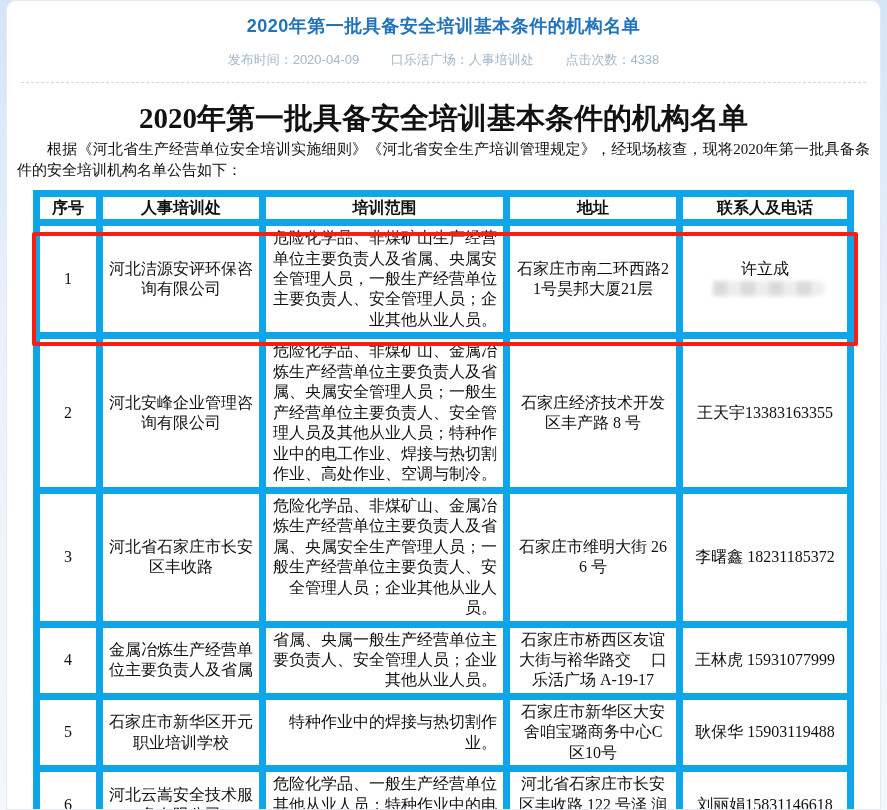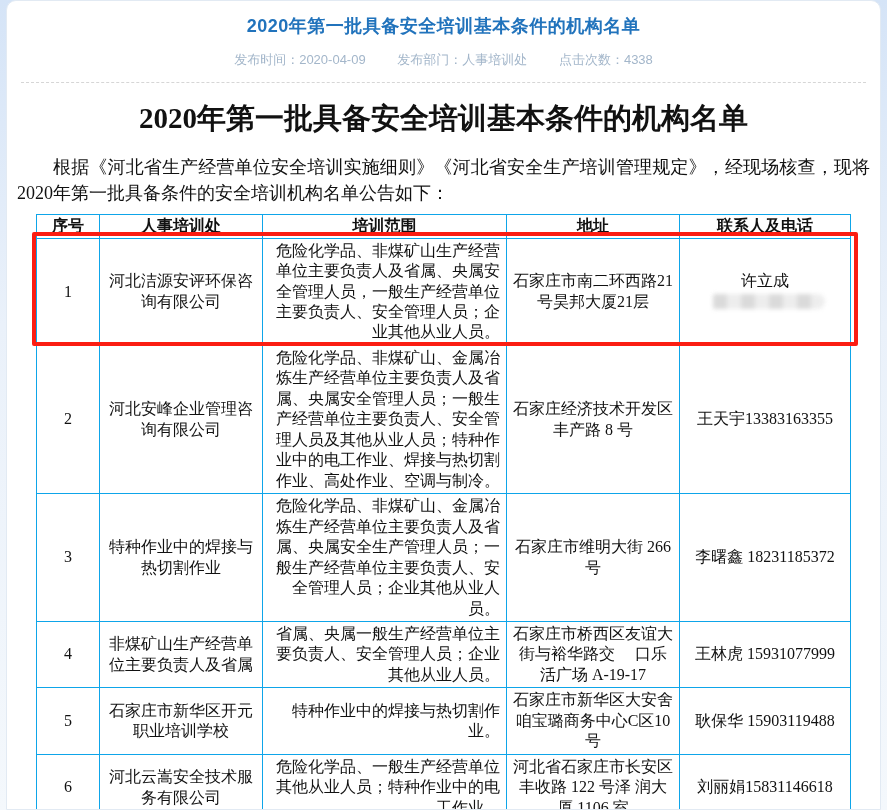--- a/index.html
+++ b/index.html
@@ -42,40 +42,40 @@
   .doc-title {
     margin-top: 16px;
     text-align: center;
     font-family: "Liberation Serif", "DejaVu Serif", serif;
     font-size: 29px;
     font-weight: 600;
     color: #111111;
     letter-spacing: 0px;
   }
   .intro {
-    margin: 16px 10px 0 10px;
+    margin: 0 10px 0 10px;
     font-family: "Liberation Serif", "DejaVu Serif", serif;
-    font-size: 18px;
+    font-size: 15px;
     line-height: 1.42;
     color: #111111;
     text-indent: 2em;
     text-align: justify;
   }
   
   table.org-table {
     width: 814px;
     margin: 8px auto 0 auto;
     border-collapse: collapse;
     table-layout: fixed;
     font-family: "Liberation Serif", "DejaVu Serif", serif;
     font-size: 16px;
     color: #111111;
   }
   .org-table th, .org-table td {
-    border: 1px solid #0ea5e9;
+    border: 7px solid #0ea5e9;
     padding: 2px 6px;
     text-align: center;
     vertical-align: middle;
     line-height: 1.28;
     word-break: break-all;
   }
   .org-table th { font-weight: bold; height: 22px; padding: 1px 4px; }
   .org-table td.cell-scope { text-align: right; }
   
   .org-table tbody tr:nth-child(1) td { height: 93px; }
@@ -109,21 +109,21 @@
 </style>
 </head>
 <body>
 
 <div class="card">
 
   <div class="top-header">
     <div class="page-title">2020年第一批具备安全培训基本条件的机构名单</div>
     <div class="meta">
       <span class="meta-item">发布时间：2020-04-09</span>
-      <span class="meta-item">发布部门：人事培训处</span>
+      <span class="meta-item">口乐活广场：人事培训处</span>
       <span class="meta-item">点击次数：4338</span>
     </div>
     <div class="dashed-divider"></div>
   </div>
 
   <div class="doc-title">2020年第一批具备安全培训基本条件的机构名单</div>
 
   <p class="intro">根据《河北省生产经营单位安全培训实施细则》《河北省安全生产培训管理规定》，经现场核查，现将2020年第一批具备条件的安全培训机构名单公告如下：</p>
 
   <table class="org-table">
@@ -153,28 +153,28 @@
         </tr>
         <tr>
           <td class="cell-seq">2</td>
           <td class="cell-name">河北安峰企业管理咨询有限公司</td>
           <td class="cell-scope">危险化学品、非煤矿山、金属冶炼生产经营单位主要负责人及省属、央属安全管理人员；一般生产经营单位主要负责人、安全管理人员及其他从业人员；特种作业中的电工作业、焊接与热切割作业、高处作业、空调与制冷。</td>
           <td class="cell-address">石家庄经济技术开发区丰产路 8 号</td>
           <td class="cell-contact">王天宇13383163355</td>
         </tr>
         <tr>
           <td class="cell-seq">3</td>
-          <td class="cell-name">特种作业中的焊接与热切割作业</td>
+          <td class="cell-name">河北省石家庄市长安区丰收路</td>
           <td class="cell-scope">危险化学品、非煤矿山、金属冶炼生产经营单位主要负责人及省属、央属安全生产管理人员；一般生产经营单位主要负责人、安全管理人员；企业其他从业人员。</td>
           <td class="cell-address">石家庄市维明大街 266 号</td>
           <td class="cell-contact">李曙鑫 18231185372</td>
         </tr>
         <tr>
           <td class="cell-seq">4</td>
-          <td class="cell-name">非煤矿山生产经营单位主要负责人及省属</td>
+          <td class="cell-name">金属冶炼生产经营单位主要负责人及省属</td>
           <td class="cell-scope">省属、央属一般生产经营单位主要负责人、安全管理人员；企业其他从业人员。</td>
           <td class="cell-address">石家庄市桥西区友谊大街与裕华路交　 口乐活广场 A-19-17</td>
           <td class="cell-contact">王林虎 15931077999</td>
         </tr>
         <tr>
           <td class="cell-seq">5</td>
           <td class="cell-name">石家庄市新华区开元职业培训学校</td>
           <td class="cell-scope">特种作业中的焊接与热切割作业。</td>
           <td class="cell-address">石家庄市新华区大安舍咱宝璐商务中心C区10号</td>
           <td class="cell-contact">耿保华 15903119488</td>

